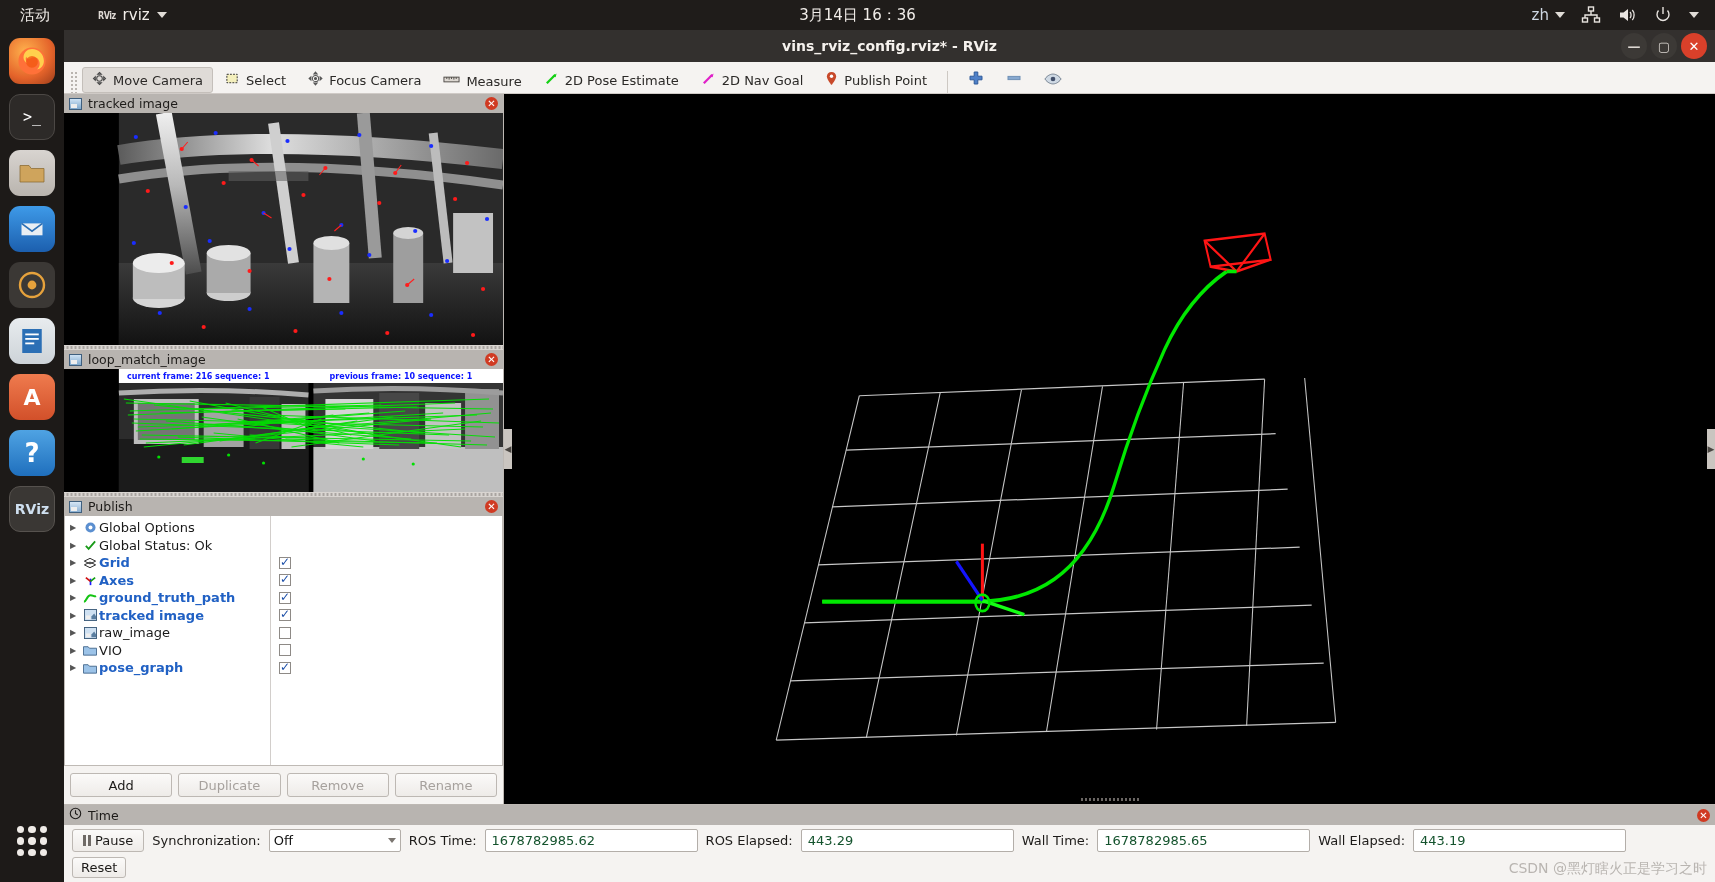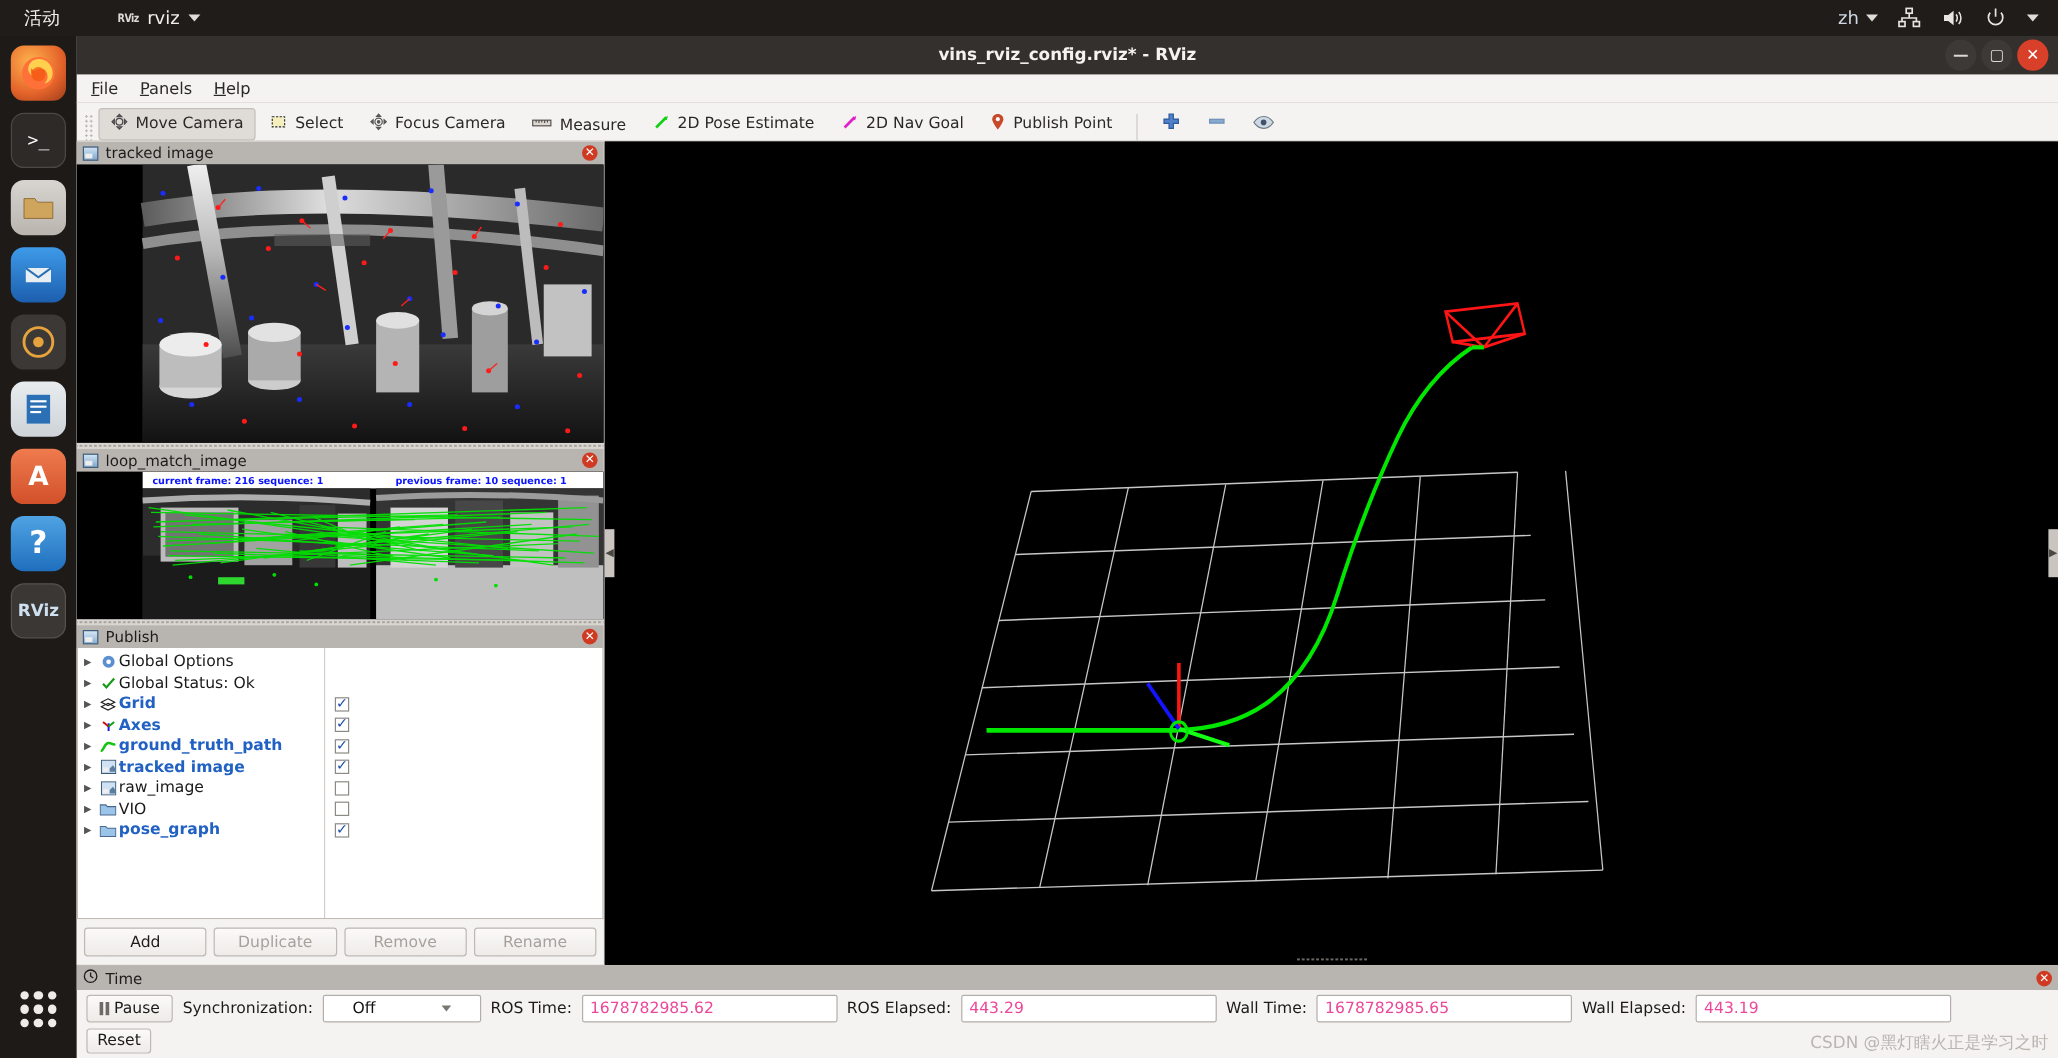--- a/index.html
+++ b/index.html
@@ -163,25 +163,25 @@
   }
   .ibtn {
     height: 23px; padding: 0 10px; border: 1px solid #bdb8b3; border-radius: 3px;
     background: linear-gradient(#fbfaf9,#eeebe8);
     display: flex; align-items: center; gap: 4px; font-size: 13px;
   }
   .pauseglyph { display: inline-flex; gap: 2px; }
   .pauseglyph i { width: 3px; height: 11px; background: #6f6a66; display: block; }
   .txtfield {
     height: 23px; border: 1px solid #b3aea9; background: #fff; border-radius: 2px;
-    font-size: 13px; display: flex; align-items: center; padding: 0 6px; color: #ec4899;
+    font-size: 13px; display: flex; align-items: center; padding: 0 6px; color: #14532d;
   }
   .selfield {
     height: 23px; border: 1px solid #b3aea9; background: #fff; border-radius: 2px;
-    font-size: 13px; display: flex; align-items: center; padding: 0 24px;
+    font-size: 13px; display: flex; align-items: center; padding: 0 4px;
     color: #111; width: 132px; justify-content: space-between;
   }
   .selcaret { width:0;height:0;border-left:4px solid transparent;border-right:4px solid transparent;border-top:5px solid #7b7671;}
   .hint-row {
     height: 26px; display: flex; align-items: center; gap: 8px; padding: 0 8px 3px 8px;
     font-size: 13px; color: #1d1b19;
   }
   .hint-row .ibtn { height: 21px; padding: 0 8px; }
   .hint-row b { font-weight: bold; }
 
@@ -227,20 +227,21 @@
 
 <div id="root">
 
   <div class="topbar">
     <div class="activities">活动</div>
     <div class="appname">
       <span class="rvizmini">RViz</span>
       <span class="lbl">rviz</span>
       <span class="caret-down"></span>
     </div>
+    <div class="clock">3月14日  16：36</div>
     <div class="right">
       <span class="zh">
         <span>zh</span>
         <span class="caret-down"></span>
       </span>
       <span class="ic">
         <svg viewBox="0 0 20 20" width="20" height="20">
             <g fill="none" stroke="#e8e4e0" stroke-width="1.4">
           <rect x="7.5" y="2" width="5" height="4"></rect>
               <rect x="1.5" y="13" width="5" height="4"></rect>
@@ -324,25 +325,20 @@
 
     <div class="titlebar">
       <span>vins_rviz_config.rviz* - RViz</span>
       <div class="wbtns">
         <div class="wbtn">—</div>
         <div class="wbtn">▢</div>
         <div class="wbtn close">✕</div>
       </div>
     </div>
 
-    <div class="menubar">
-      <span><u>F</u>ile</span>
-      <span><u>P</u>anels</span>
-      <span><u>H</u>elp</span>
-    </div>
 
     <div class="toolbar">
       <div class="tb-grip"></div>
 
       <div class="tbtn active">
         <span>
           <svg width="15" height="15" viewBox="0 0 16 16">
               <g fill="none" stroke="#4a4a4a" stroke-width="1.1">
             <path d="M8 1.5l2 2h-4zM8 14.5l2-2h-4zM1.5 8l2-2v4zM14.5 8l-2-2v4z" fill="#8c8c8c"></path>
             <circle cx="8" cy="8" r="3"></circle>

